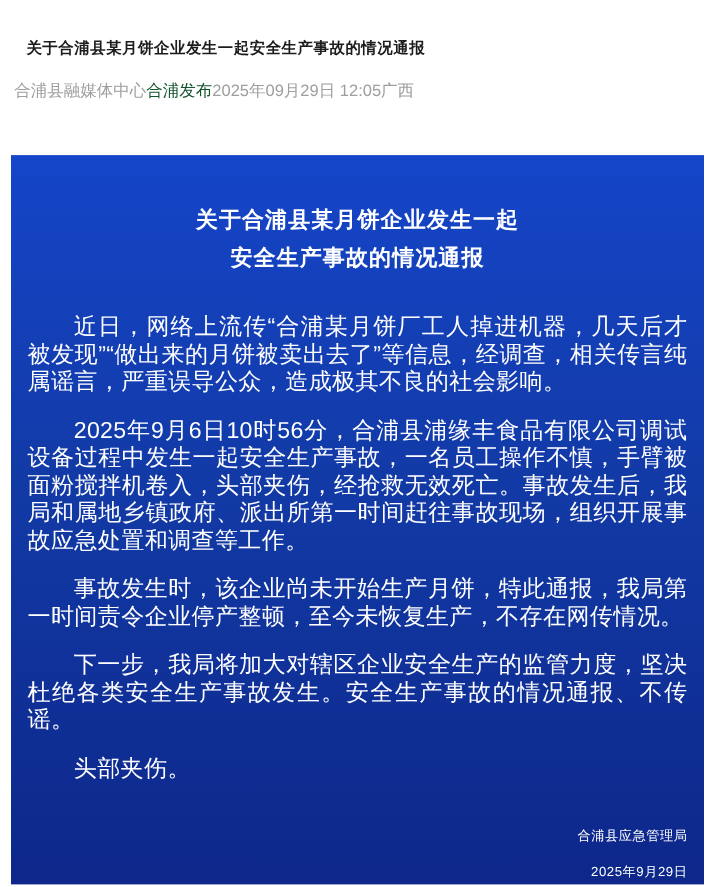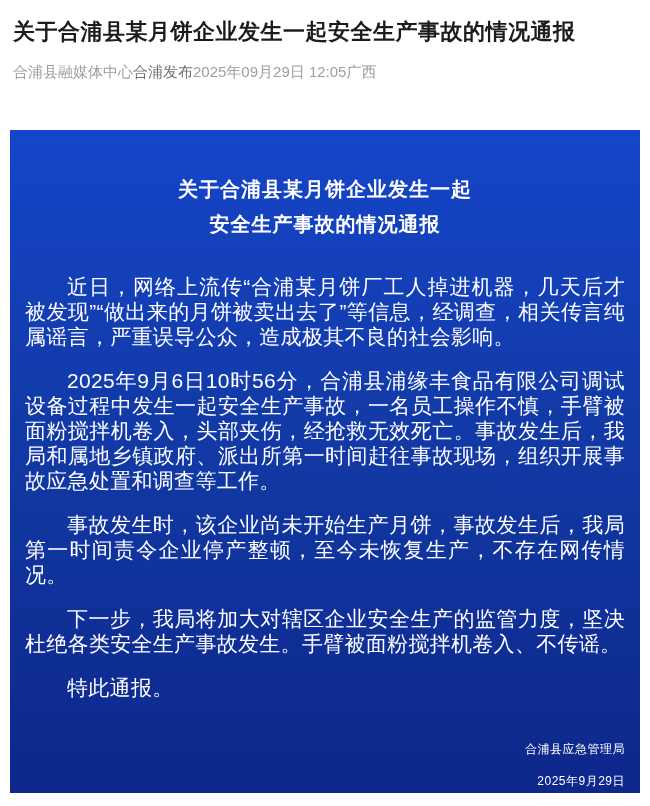--- a/index.html
+++ b/index.html
@@ -10,40 +10,40 @@
     font-family: "Liberation Sans", sans-serif;
   }
   .page {
     position: relative;
     width: 650px;
     height: 806px;
     background: #ffffff;
     overflow: hidden;
   }
   .page-title {
-    margin: 0;
+    margin: 11px;
     padding: 17px 20px 0 13px;
-    font-size: 22px;
+    font-size: 14px;
     line-height: 30px;
     font-weight: 700;
     color: #1c1c1c;
     letter-spacing: 0.5px;
   }
   .meta-row {
     margin: 14px 0 0 13px;
     font-size: 15px;
     line-height: 21px;
     color: #9e9e9e;
     display: flex;
     align-items: center;
     gap: 0;
     white-space: nowrap;
   }
   .meta-account {
-    color: #737373;
+    color: #14532d;
     text-decoration: none;
     cursor: pointer;
   }
   .notice-card {
     margin: 48px 16px 0 10px;
     width: 630px;
     height: 663px;
     padding: 42px 15px 0 15px;
     background: linear-gradient(180deg, #1545c9 0%, #123aa6 45%, #0d278a 100%);
     overflow: hidden;
@@ -94,23 +94,23 @@
   <div class="notice-card">
 
     <div class="notice-title">
       <div>关于合浦县某月饼企业发生一起</div>
       <div>安全生产事故的情况通报</div>
     </div>
 
     <div class="notice-body">
       <p class="para-first">近日，网络上流传“合浦某月饼厂工人掉进机器，几天后才被发现”“做出来的月饼被卖出去了”等信息，经调查，相关传言纯属谣言，严重误导公众，造成极其不良的社会影响。</p>
       <p>2025年9月6日10时56分，合浦县浦缘丰食品有限公司调试设备过程中发生一起安全生产事故，一名员工操作不慎，手臂被面粉搅拌机卷入，头部夹伤，经抢救无效死亡。事故发生后，我局和属地乡镇政府、派出所第一时间赶往事故现场，组织开展事故应急处置和调查等工作。</p>
-      <p>事故发生时，该企业尚未开始生产月饼，事故发生后，我局第一时间责令企业停产整顿，至今未恢复生产，不存在网传情况。</p>
-      <p>下一步，我局将加大对辖区企业安全生产的监管力度，坚决杜绝各类安全生产事故发生。手臂被面粉搅拌机卷入、不传谣。</p>
-      <p>特此通报。</p>
+      <p>事故发生时，该企业尚未开始生产月饼，特此通报，我局第一时间责令企业停产整顿，至今未恢复生产，不存在网传情况。</p>
+      <p>下一步，我局将加大对辖区企业安全生产的监管力度，坚决杜绝各类安全生产事故发生。安全生产事故的情况通报、不传谣。</p>
+      <p>头部夹伤。</p>
     </div>
 
     <div class="sign-block">
       <div>合浦县应急管理局</div>
       <div>2025年9月29日</div>
     </div>
 
   </div>
 
 </div>

